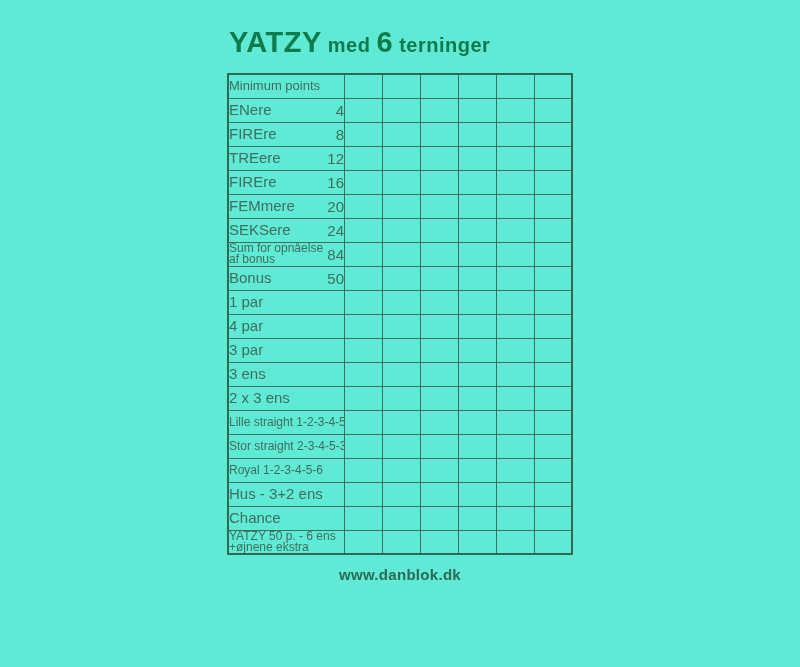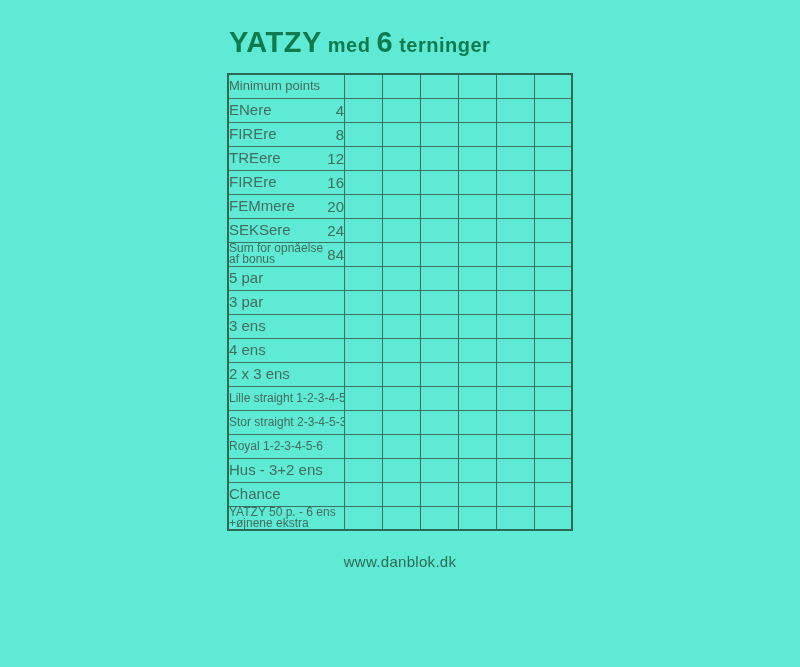--- a/index.html
+++ b/index.html
@@ -54,23 +54,23 @@
     justify-content: space-between;
     align-items: center;
   }
   .label-lines { display: flex; flex-direction: column; }
   .row-large  .label-line { font-size: 15px; line-height: 16px; }
   .row-medium .label-line { font-size: 13px; line-height: 14px; }
   .row-small  .label-line { font-size: 12px; line-height: 11px; }
   .row-value  { font-size: 15px; color: #416e5d; }
   .footer {
     text-align: center;
-    margin-top: 22px;
+    margin-top: 11px;
     font-size: 15px;
-    font-weight: normal;
+    font-weight: bold;
     color: #2d6a52;
     letter-spacing: 0.3px;
   }
 </style>
 </head>
 <body>
 
 <div class="page">
   <div class="content">
 
@@ -203,21 +203,52 @@
             <td class="score-cell"></td>
             <td class="score-cell"></td>
             <td class="score-cell"></td>
             <td class="score-cell"></td>
             <td class="score-cell"></td>
           </tr>
           <tr class="row-large">
             <td class="label-cell">
               <div class="label-wrap">
                 <div class="label-lines">
-                  <span class="label-line">5 par</span>
+                  <span class="label-line">Bonus</span>
+                </div>
+                <span class="row-value">50</span>
+              </div>
+            </td>
+            <td class="score-cell"></td>
+            <td class="score-cell"></td>
+            <td class="score-cell"></td>
+            <td class="score-cell"></td>
+            <td class="score-cell"></td>
+            <td class="score-cell"></td>
+          </tr>
+          <tr class="row-large">
+            <td class="label-cell">
+              <div class="label-wrap">
+                <div class="label-lines">
+                  <span class="label-line">1 par</span>
+                </div>
+              </div>
+            </td>
+            <td class="score-cell"></td>
+            <td class="score-cell"></td>
+            <td class="score-cell"></td>
+            <td class="score-cell"></td>
+            <td class="score-cell"></td>
+            <td class="score-cell"></td>
+          </tr>
+          <tr class="row-large">
+            <td class="label-cell">
+              <div class="label-wrap">
+                <div class="label-lines">
+                  <span class="label-line">4 par</span>
                 </div>
               </div>
             </td>
             <td class="score-cell"></td>
             <td class="score-cell"></td>
             <td class="score-cell"></td>
             <td class="score-cell"></td>
             <td class="score-cell"></td>
             <td class="score-cell"></td>
           </tr>
@@ -234,35 +265,20 @@
             <td class="score-cell"></td>
             <td class="score-cell"></td>
             <td class="score-cell"></td>
             <td class="score-cell"></td>
           </tr>
           <tr class="row-large">
             <td class="label-cell">
               <div class="label-wrap">
                 <div class="label-lines">
                   <span class="label-line">3 ens</span>
-                </div>
-              </div>
-            </td>
-            <td class="score-cell"></td>
-            <td class="score-cell"></td>
-            <td class="score-cell"></td>
-            <td class="score-cell"></td>
-            <td class="score-cell"></td>
-            <td class="score-cell"></td>
-          </tr>
-          <tr class="row-large">
-            <td class="label-cell">
-              <div class="label-wrap">
-                <div class="label-lines">
-                  <span class="label-line">4 ens</span>
                 </div>
               </div>
             </td>
             <td class="score-cell"></td>
             <td class="score-cell"></td>
             <td class="score-cell"></td>
             <td class="score-cell"></td>
             <td class="score-cell"></td>
             <td class="score-cell"></td>
           </tr>

